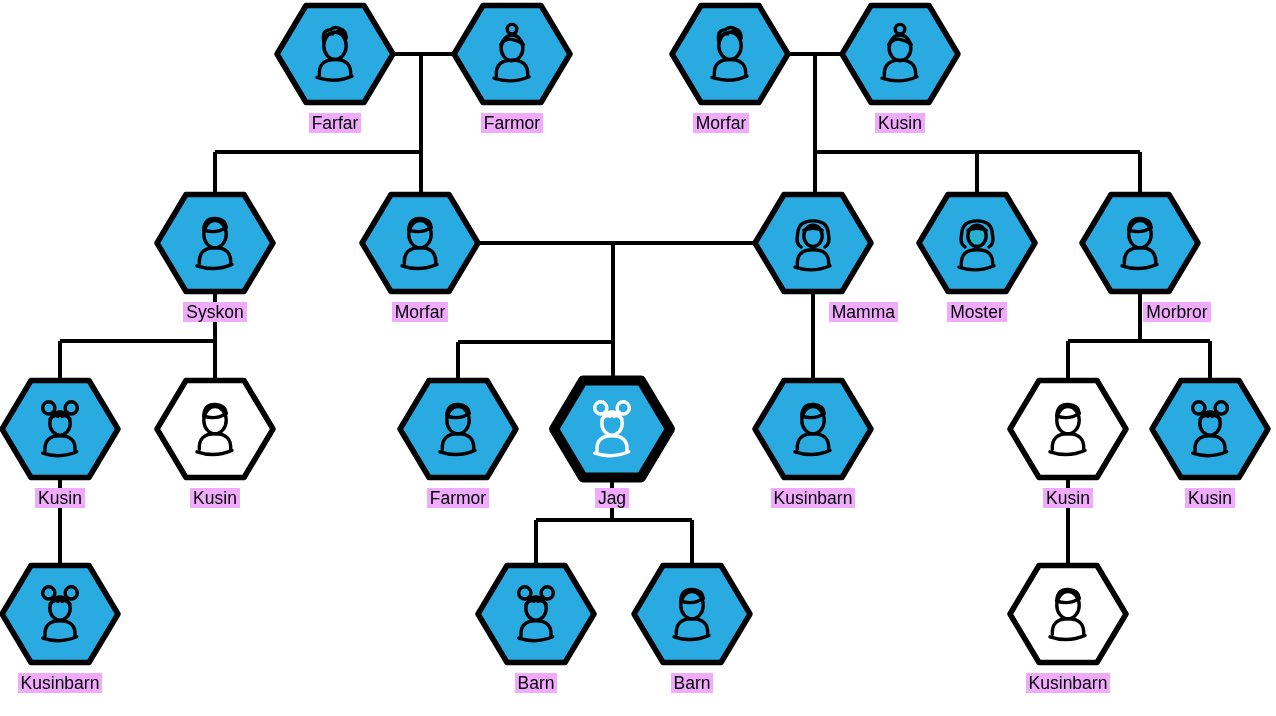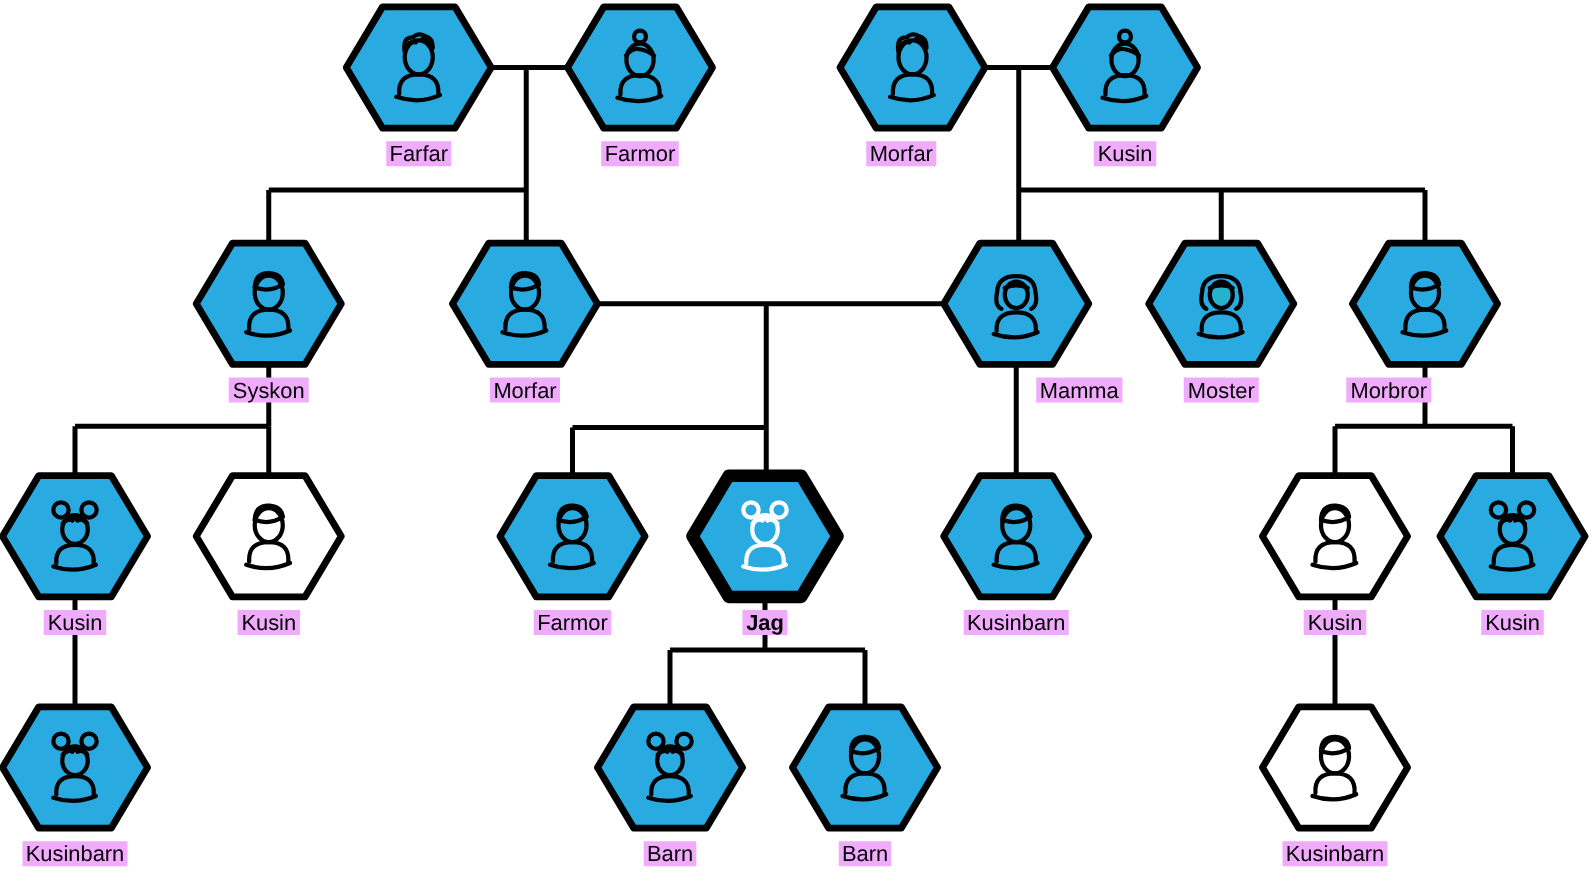--- a/index.html
+++ b/index.html
@@ -15,21 +15,21 @@
   .node.highlight .hex{stroke-width:10;}
   
   #icon-defs symbol *{stroke:currentColor;fill:none;stroke-width:5;
     stroke-linecap:round;stroke-linejoin:round;}
   #icon-defs symbol .face{fill:var(--face,none);}
   .label{
     position:absolute;width:170px;text-align:center;
     font-size:17.5px;line-height:21px;color:#000;
   }
   .label span{background:#f0abfc;padding:0 3px;}
-  .label.bold{font-weight:bold;}
+  .label.bold{font-weight:normal;}
 </style>
 </head>
 <body>
 
 <svg id="icon-defs" width="0" height="0" style="position:absolute" aria-hidden="true">
   <defs>
     <symbol id="sym-man" viewBox="0 0 100 100">
       <ellipse cx="50" cy="37" rx="16.5" ry="20"></ellipse>
       <path d="M33.5,31 Q34,13 51,14 Q65,15 66.5,27"></path>
       <path d="M33.5,31 Q52,37 66.5,27"></path>
@@ -156,21 +156,21 @@
         <use href="#sym-woman-bob" x="28" y="20" width="68" height="68"></use>
       </svg>
     </div>
     <div class="label" style="left: 892px; top: 302px;"><span>Moster</span></div>
     <div class="node" style="left: 1078px; top: 189px;">
       <svg viewBox="0 0 124 108" style="color: rgb(0, 0, 0);">
         <polygon points="4,54 33,5.5 91,5.5 120,54 91,102.5 33,102.5" class="hex" fill="#29ABE2" stroke="#000000"></polygon>
         <use href="#sym-man" x="28" y="20" width="68" height="68"></use>
       </svg>
     </div>
-    <div class="label" style="left: 1026px; top: 302px;"><span>Morbror</span></div>
+    <div class="label" style="left: 1092px; top: 302px;"><span>Morbror</span></div>
     <div class="node" style="left: -2px; top: 375px;">
       <svg viewBox="0 0 124 108" style="color: rgb(0, 0, 0);">
         <polygon points="4,54 33,5.5 91,5.5 120,54 91,102.5 33,102.5" class="hex" fill="#29ABE2" stroke="#000000"></polygon>
         <use href="#sym-girl-buns" x="28" y="20" width="68" height="68"></use>
       </svg>
     </div>
     <div class="label" style="left: -25px; top: 488px;"><span>Kusin</span></div>
     <div class="node" style="left: 153px; top: 375px;">
       <svg viewBox="0 0 124 108" style="color: rgb(0, 0, 0);">
         <polygon points="4,54 33,5.5 91,5.5 120,54 91,102.5 33,102.5" class="hex" fill="#FFFFFF" stroke="#000000"></polygon>

